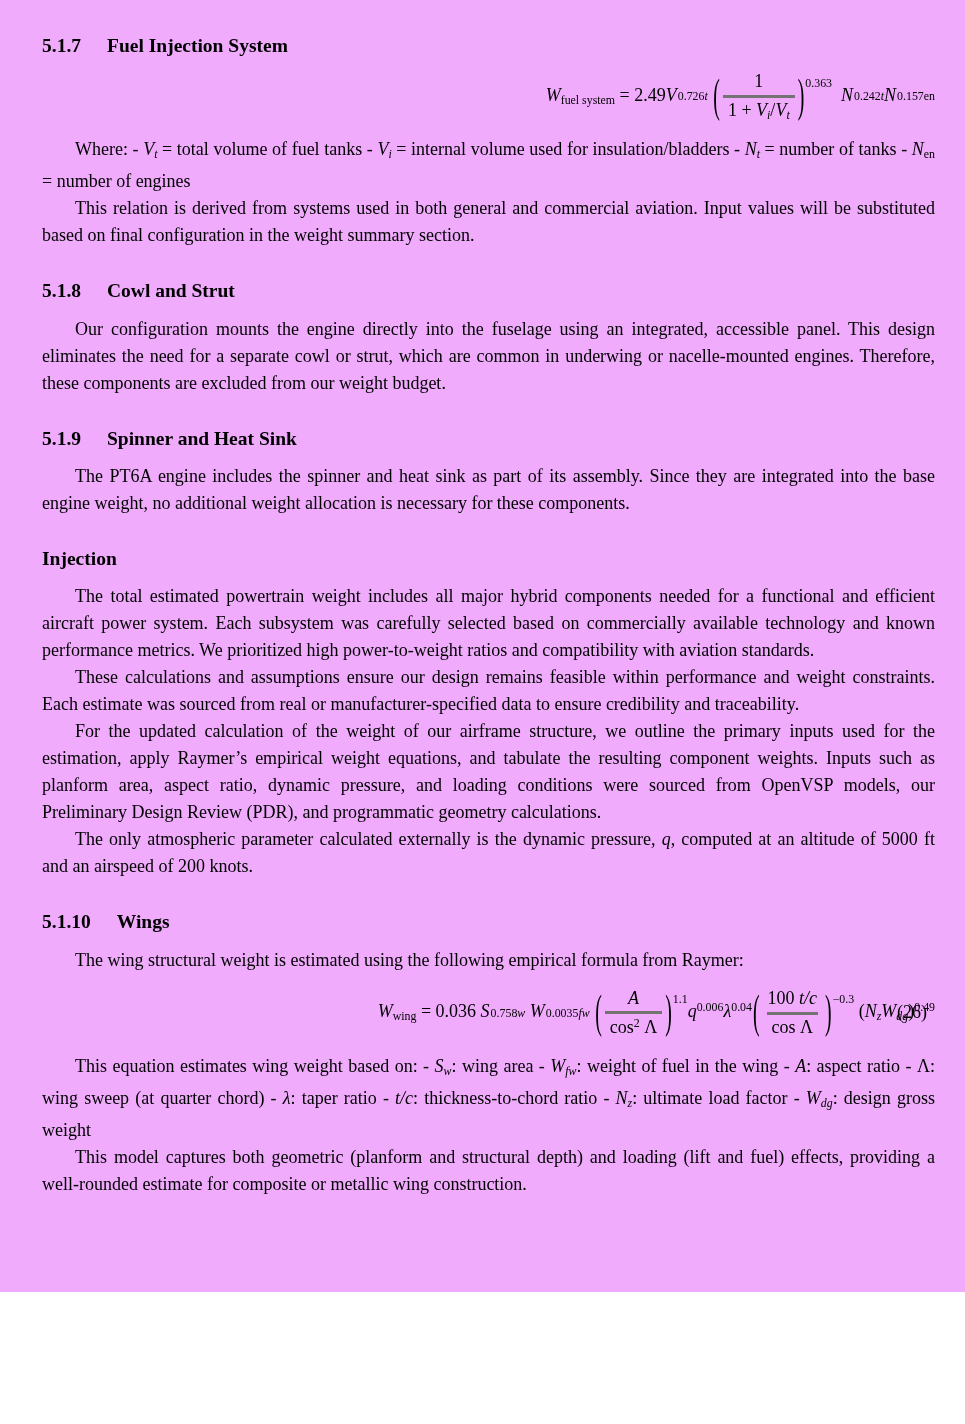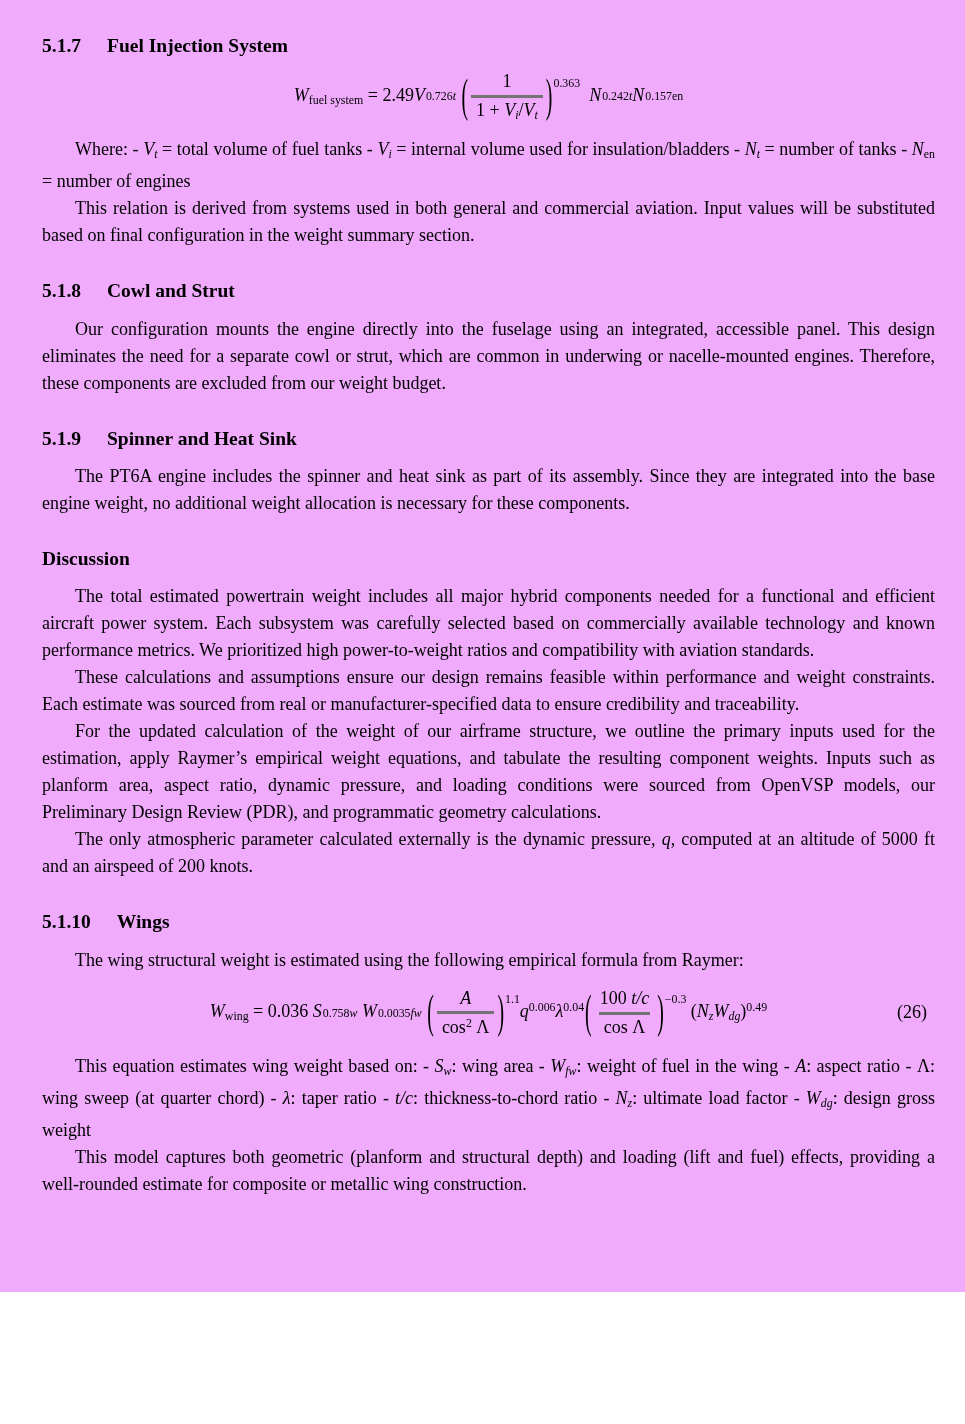--- a/index.html
+++ b/index.html
@@ -31,21 +31,21 @@
   }
   
   .it { font-style: italic; }
   .rm { font-style: normal; }
   .sub { font-size: 0.66em; vertical-align: -0.25em; }
   .sup { font-size: 0.66em; vertical-align: 0.5em; }
   .bigexp { font-size: 0.66em; vertical-align: 1.15em; }
   
   .equation {
     position: relative;
-    text-align: center;
+    text-align: right;
     margin: 14px 0;
     text-indent: 0;
     line-height: 1.3;
   }
   .eq { white-space: nowrap; }
   .eq-number {
     position: absolute;
     right: 8px;
     top: 50%;
     transform: translateY(-50%);
@@ -118,21 +118,21 @@
 
   <section>
     <h2 class="heading">
       <span class="sec-num">5.1.9</span><span class="sec-title">Spinner and Heat Sink</span>
     </h2>
     <p class="para">The PT6A engine includes the spinner and heat sink as part of its assembly. Since they are integrated into the base engine weight, no additional weight allocation is necessary for these components.</p>
   </section>
 
   <section>
     <h2 class="heading">
-      <span class="sec-title">Discussion</span>
+      <span class="sec-title">Injection</span>
     </h2>
     <p class="para">The total estimated powertrain weight includes all major hybrid components needed for a functional and efficient aircraft power system.  Each subsystem was carefully selected based on commercially available technology and known performance metrics.  We prioritized high power-to-weight ratios and compatibility with aviation standards.</p>
     <p class="para">These calculations and assumptions ensure our design remains feasible within performance and weight constraints. Each estimate was sourced from real or manufacturer-specified data to ensure credibility and traceability.</p>
     <p class="para">For the updated calculation of the weight of our airframe structure, we outline the primary inputs used for the estimation, apply Raymer’s empirical weight equations, and tabulate the resulting component weights.  Inputs such as planform area, aspect ratio, dynamic pressure, and loading conditions were sourced from OpenVSP models, our Preliminary Design Review (PDR), and programmatic geometry calculations.</p>
     <p class="para">The only atmospheric parameter calculated externally is the dynamic pressure, <span class="it">q</span>, computed at an altitude of 5000 ft and an airspeed of 200 knots.</p>
   </section>
 
   <section>
     <h2 class="heading">
       <span class="sec-num">5.1.10</span><span class="sec-title">Wings</span>

